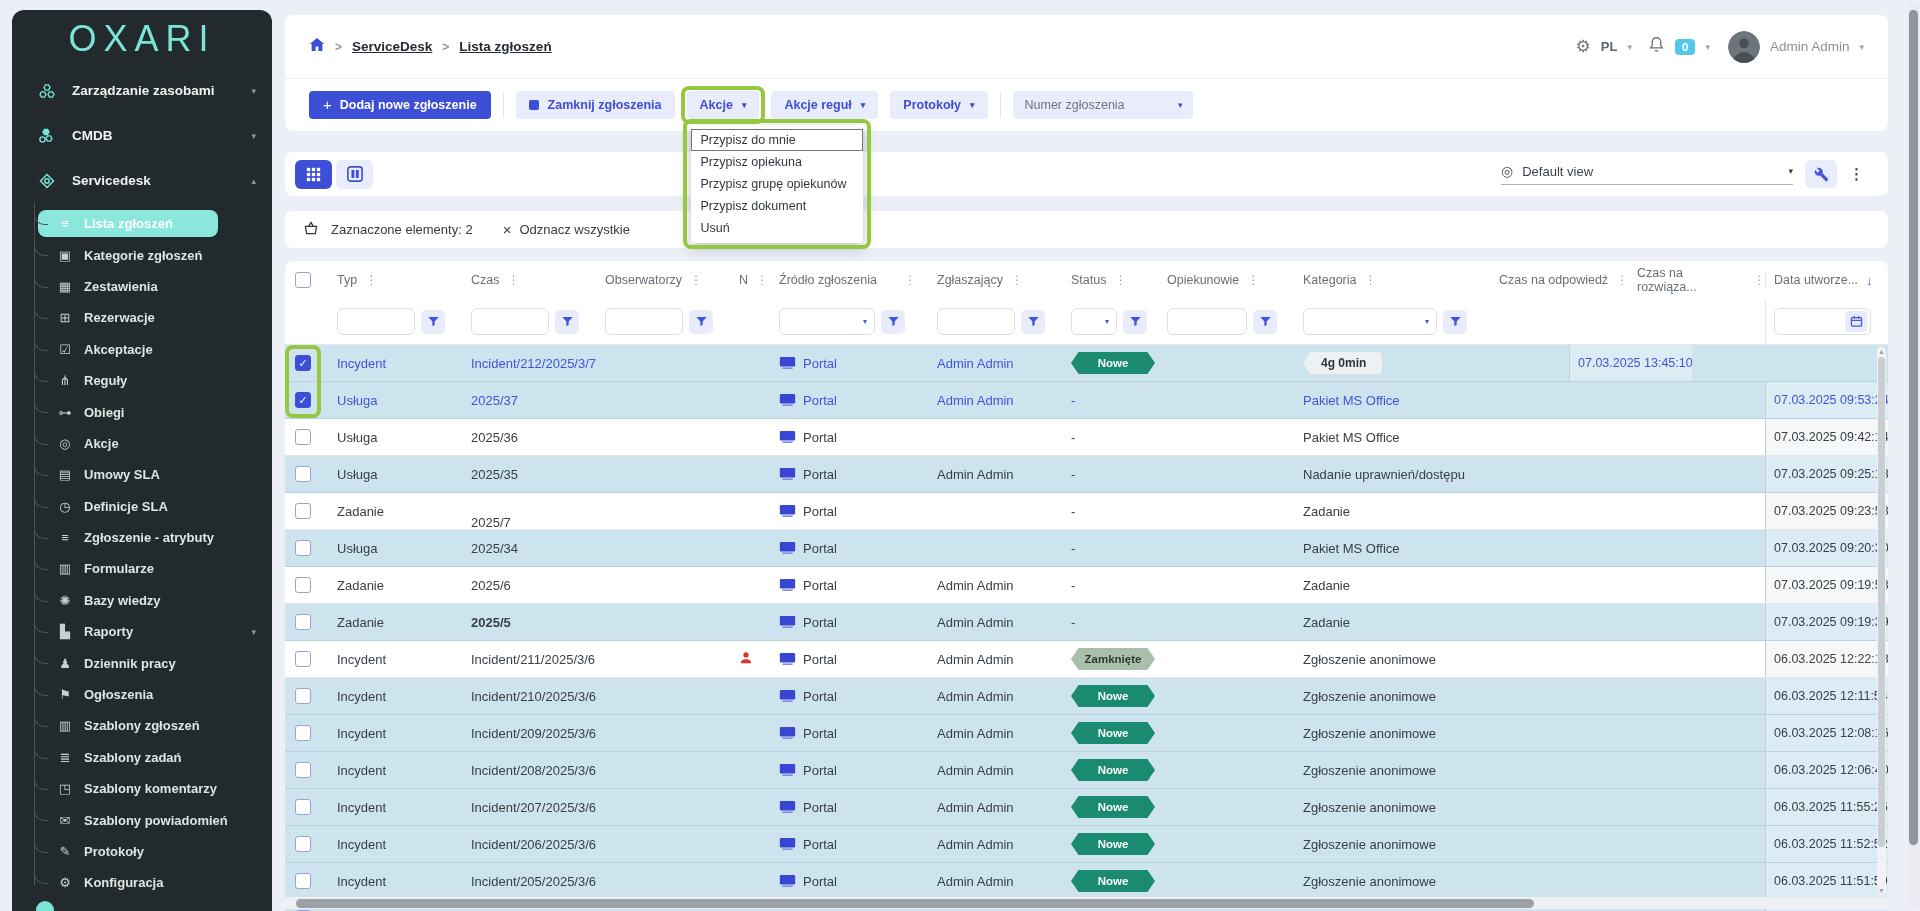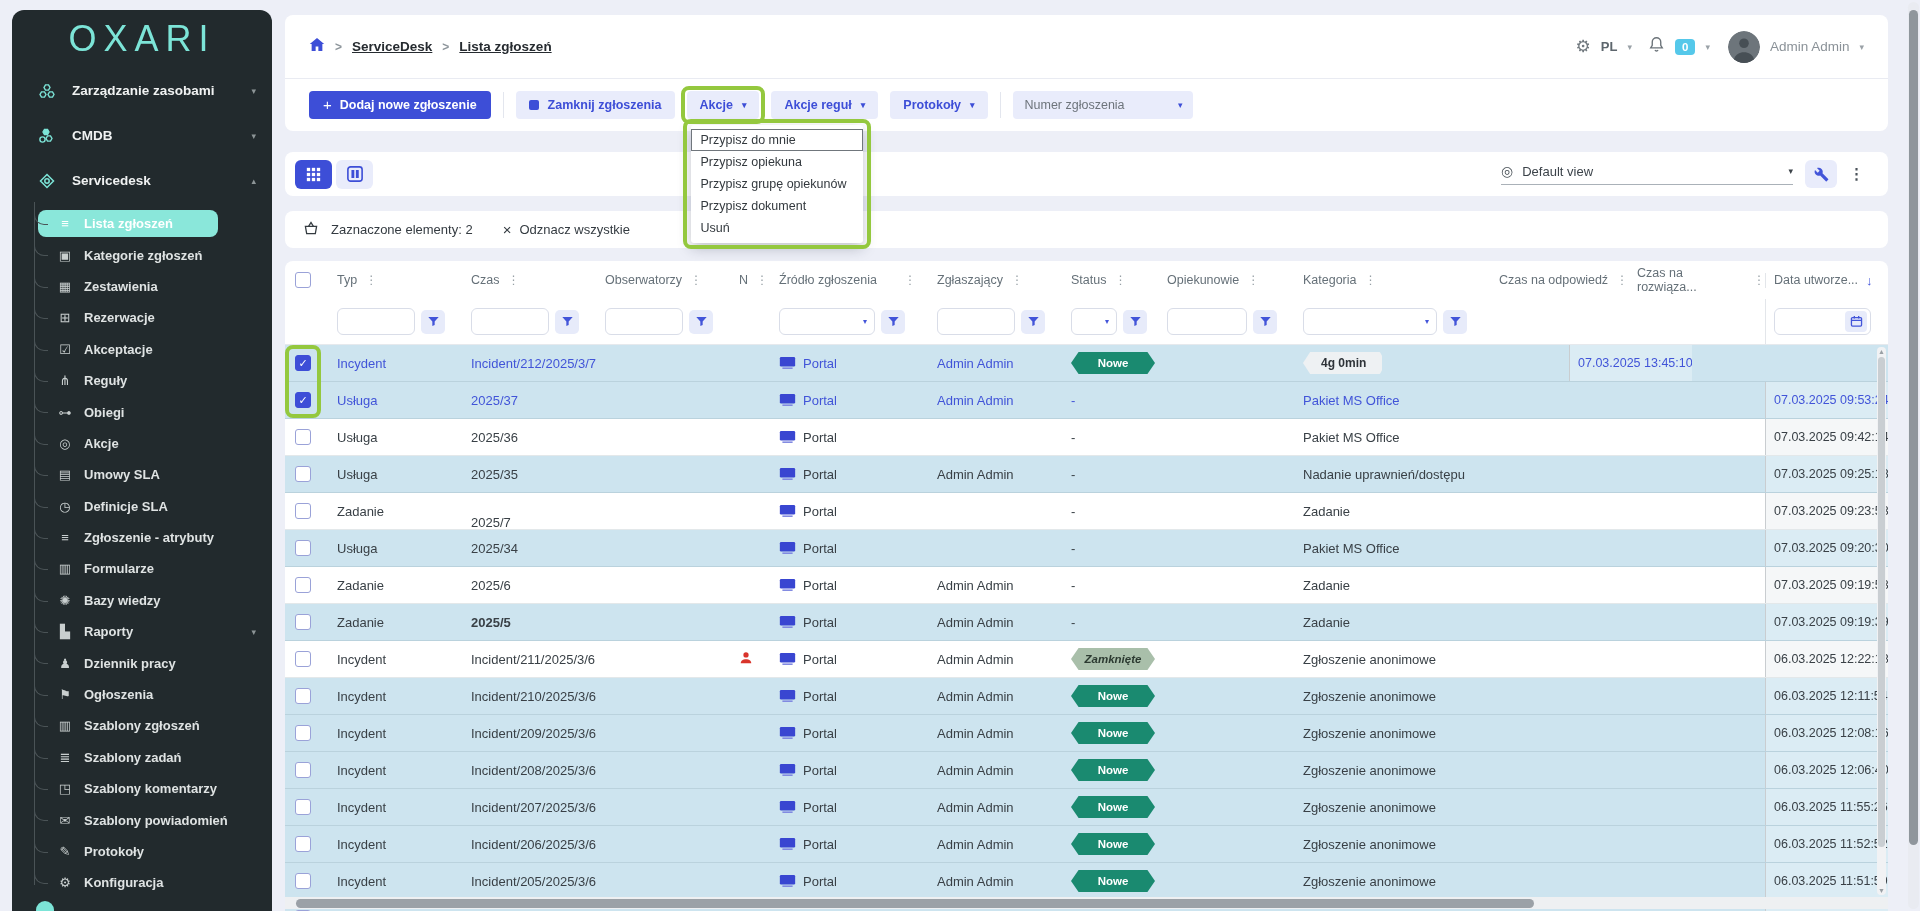--- a/index.html
+++ b/index.html
@@ -111,21 +111,21 @@
   .t-row.sel .t-cell { color:#4154d8; }
   .t-cell.c-check { padding-left:10px; }
   .cbx { width:16px; height:16px; border:1.5px solid #9aa2d8; border-radius:3px; background:#fff;
     display:flex; align-items:center; justify-content:center; cursor:pointer; }
   .cbx.checked { background:#3d4ed7; border-color:#3d4ed7; color:#fff; font-size:11px; }
   .c-zrodlo { gap:7px; }
   .badge { height:22px; min-width:84px; display:flex; align-items:center; justify-content:center;
     font-size:11.5px; font-weight:700; padding:0 10px;
     clip-path:polygon(9% 0, 91% 0, 100% 50%, 91% 100%, 9% 100%, 0 50%); }
   .badge-new { background:#1a8a70; color:#fff; }
-  .badge-closed { background:#a9bfaa; color:#2c3a31;font-style:italic; }
+  .badge-closed { background:#a9bfaa; color:#2c3a31; }
   .chip { height:22px; display:flex; align-items:center; background:#eef1f3; color:#2e3338;
     font-size:12px; font-weight:700; padding:0 16px 0 18px; border-radius:3px;
     clip-path:polygon(0 50%, 9% 0, 97% 0, 100% 20%, 100% 80%, 97% 100%, 9% 100%); }
   .c-data { font-size:12.5px; border-left:1px solid #c9cdd0; }
   .t-row .c-data { background:#f5f7f8; }
   .t-row.hl .c-data { background:#dbecf4; }
   .th.c-data, .fcell.c-data { border-left:1px solid #e3e6ea; background:#fff; }
   .dash { font-size:13px; }
 
   

